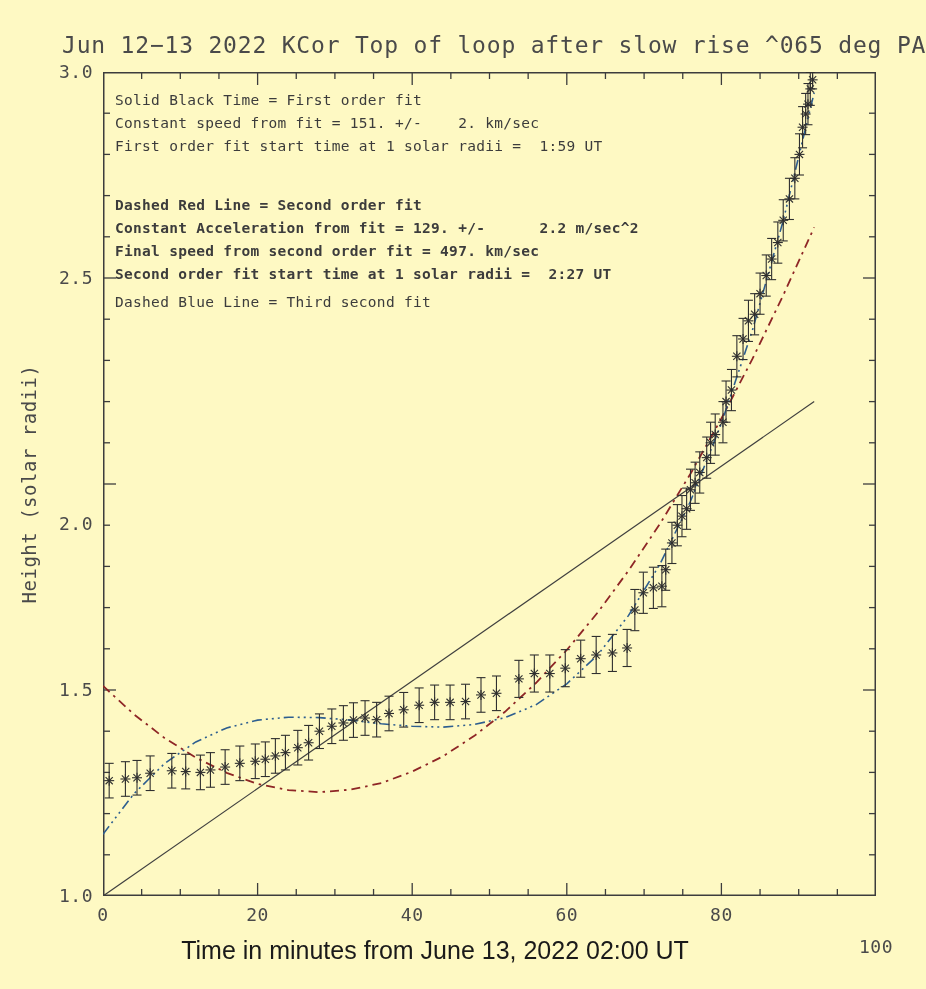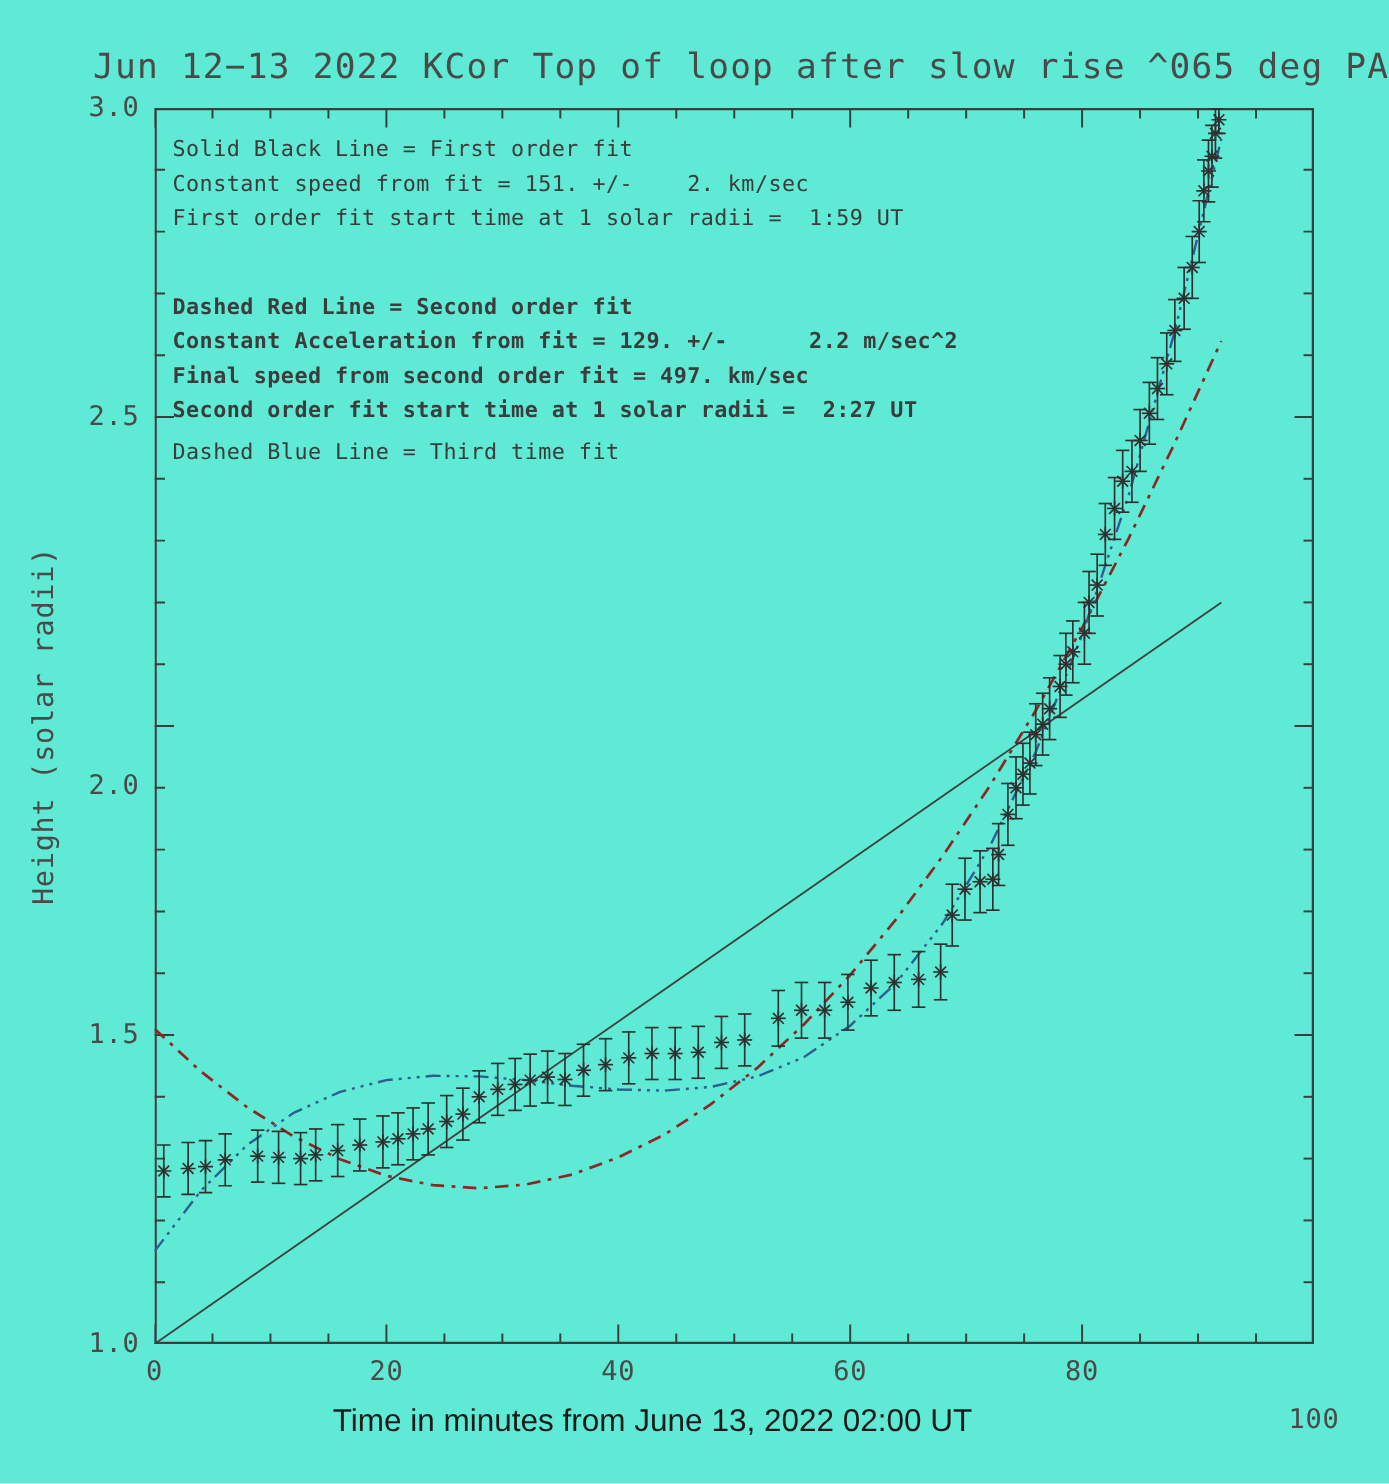--- a/index.html
+++ b/index.html
@@ -1,17 +1,17 @@
 <!DOCTYPE html>
 <html><head>
 <meta charset="utf-8">
 <style>
   html,body{margin:0;padding:0;background:#ffffff;}
   #screen{
-    position:relative;width:926px;height:989px;background:#5eead4;overflow:hidden;
+    position:relative;width:926px;height:989px;background:#fef9c3;overflow:hidden;
     font-family:"DejaVu Sans Mono", monospace;
   }
   .chart-title{
     position:absolute;left:62px;top:32px;font-size:23px;letter-spacing:0.8px;
     color:#4a4a4a;white-space:nowrap;font-family:"DejaVu Sans Mono",monospace;
   }
   #plot{position:absolute;left:103px;top:72px;width:773px;height:824px;}
   #plot svg{display:block;}
   .annotations{
     position:absolute;left:115px;top:82px;padding-top:7px;color:#3c3c3c;
@@ -20,21 +20,21 @@
   .ann-block{margin:0;}
   .ann-block.b2{margin-top:36px;font-weight:bold;}
   .ann-block.b3{margin-top:5px;}
   .ann-line{white-space:pre;height:23px;}
   .y-axis-title{
     position:absolute;left:-120px;top:472px;width:300px;height:24px;text-align:center;
     transform:rotate(-90deg);font-size:19px;color:#4a4a4a;letter-spacing:0.5px;
   }
   .x-axis-title{
     position:absolute;left:135px;top:936px;width:600px;text-align:center;
-    font-family:"Liberation Sans", sans-serif;font-weight:500;font-size:21px;color:#1a1a1a;
+    font-family:"Liberation Sans", sans-serif;font-weight:500;font-size:25px;color:#1a1a1a;
   }
   .x-tick-label{
     position:absolute;width:60px;text-align:center;top:904px;
     font-size:18px;color:#4a4a4a;letter-spacing:0.5px;
   }
   .y-tick-label{
     position:absolute;width:50px;text-align:right;height:22px;line-height:22px;
     font-size:18px;color:#4a4a4a;letter-spacing:0.5px;
   }
 </style>
@@ -790,32 +790,32 @@
           <line x1="704.6139999999999" y1="7.828000000000088" x2="714.6139999999999" y2="7.828000000000088"></line>
           <line x1="709.6139999999999" y1="2.828000000000088" x2="709.6139999999999" y2="12.828000000000088"></line>
           <line x1="706.0139999999999" y1="4.228000000000089" x2="713.2139999999999" y2="11.428000000000088"></line>
           <line x1="706.0139999999999" y1="11.428000000000088" x2="713.2139999999999" y2="4.228000000000089"></line>
         </g>
       </svg>
   </div>
 
   <div class="annotations">
     <div class="ann-block b1">
-      <div class="ann-line">Solid Black Line = First order fit</div>
+      <div class="ann-line">Solid Black Time = First order fit</div>
       <div class="ann-line">Constant speed from fit = 151. +/-    2. km/sec</div>
       <div class="ann-line">First order fit start time at 1 solar radii =  1:59 UT</div>
     </div>
     <div class="ann-block b2">
       <div class="ann-line">Dashed Red Line = Second order fit</div>
       <div class="ann-line">Constant Acceleration from fit = 129. +/-      2.2 m/sec^2</div>
       <div class="ann-line">Final speed from second order fit = 497. km/sec</div>
       <div class="ann-line">Second order fit start time at 1 solar radii =  2:27 UT</div>
     </div>
     <div class="ann-block b3">
-      <div class="ann-line">Dashed Blue Line = Third time fit</div>
+      <div class="ann-line">Dashed Blue Line = Third second fit</div>
     </div>
   </div>
 
   <div class="y-axis-title">Height (solar radii)</div>
   <div class="x-axis-title">Time in minutes from June 13, 2022 02:00 UT</div>
 
   <div id="xticklabels">
       <div class="x-tick-label" style="left: 73px;">0</div>
       <div class="x-tick-label" style="left: 227.6px;">20</div>
       <div class="x-tick-label" style="left: 382.2px;">40</div>

